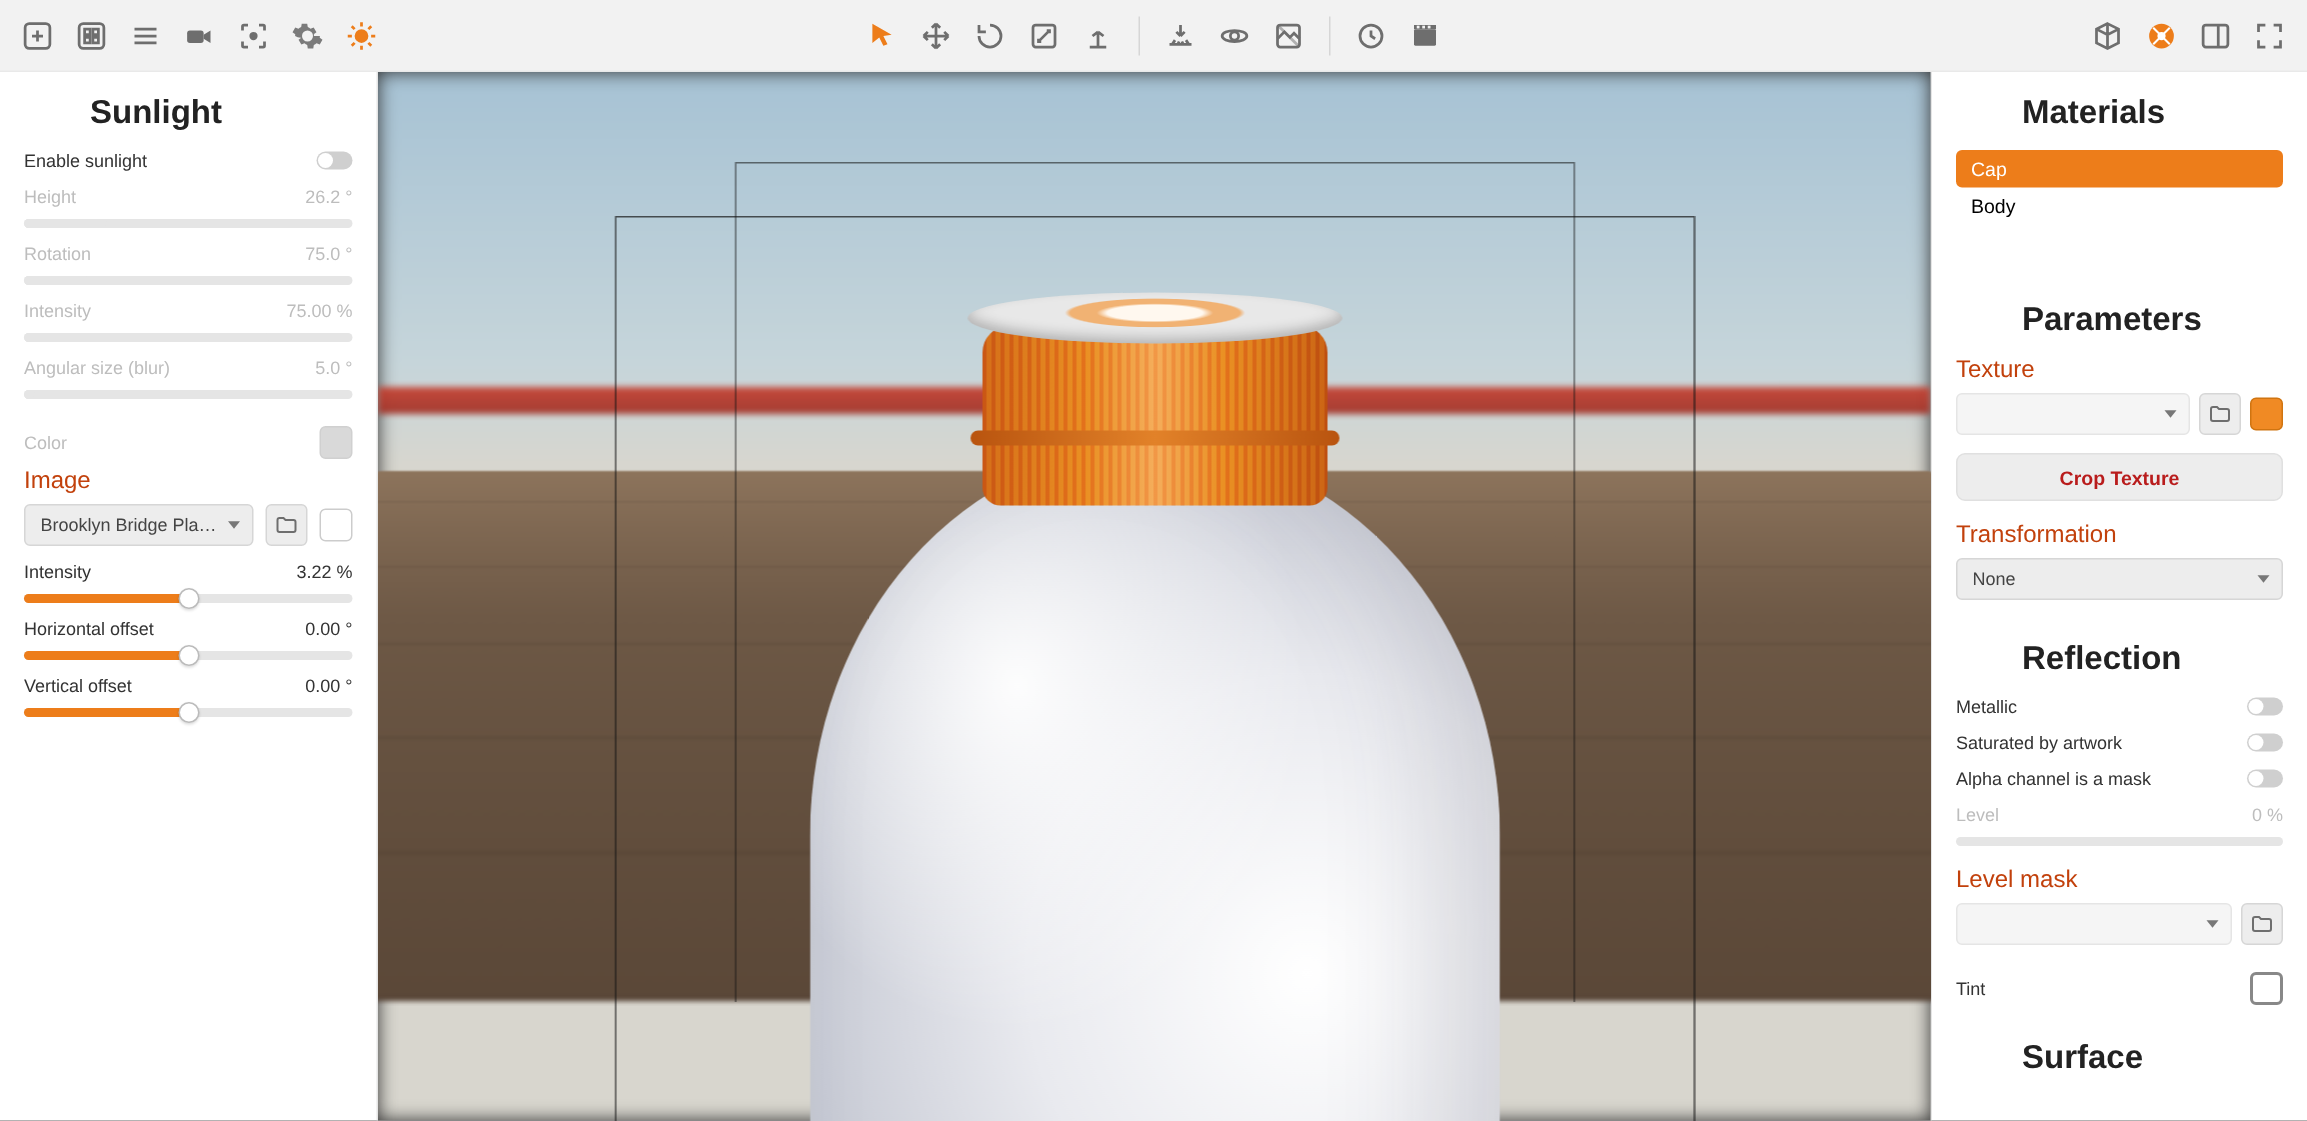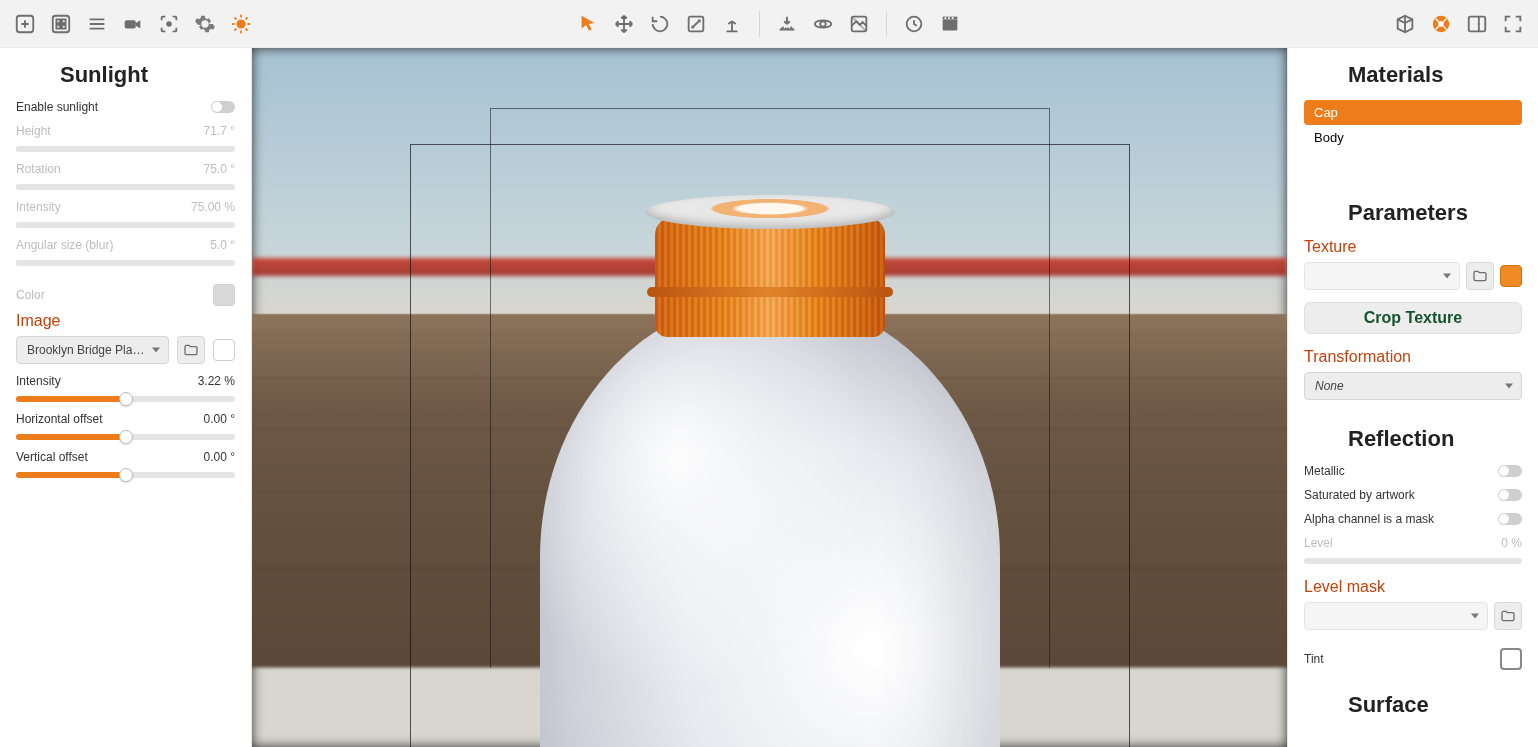--- a/index.html
+++ b/index.html
@@ -34,27 +34,27 @@
   .toggle { width:24px; height:12px; border-radius:10px; background:#cfcfcf; position:relative; cursor:pointer; }
   .toggle .dot { width:10px; height:10px; border-radius:50%; background:#fff; position:absolute; top:1px; left:1px; }
 
   .swatch { width:22px; height:22px; border-radius:4px; border:1px solid #d0d0d0; background:#e0e0e0; }
   .swatch.orange { background:#f08a24; border-color:#d07410; }
   .swatch.white { background:#fff; border-color:#ccc; }
   .swatch.grey { background:#d9d9d9; }
 
   .select { background:#ededed; border:1px solid #d6d6d6; border-radius:4px; height:28px; display:flex; align-items:center; padding:0 22px 0 10px; font-size:12px; color:#444; position:relative; overflow:hidden; text-overflow:ellipsis; white-space:nowrap; }
   .select::after { content:""; position:absolute; right:8px; top:50%; width:0; height:0; border-left:4px solid transparent; border-right:4px solid transparent; border-top:5px solid #777; transform:translateY(-50%); }
-  .select.full { width:100%;font-style:italic; }
+  .select.full { width:100%; }
   .select.disabled { background:#f5f5f5; color:#bbb; border-color:#e5e5e5; }
 
   .folder-btn { width:28px; height:28px; border-radius:4px; background:#ededed; border:1px solid #d6d6d6; display:flex; align-items:center; justify-content:center; color:#6e6e6e; }
   .folder-btn svg { width:16px; height:16px; }
 
-  .btn-wide { height:32px; background:#ededed; border:1px solid #e0e0e0; border-radius:6px; width:100%; display:flex; align-items:center; justify-content:center; font-size:16px; color:#14532d; font-weight:600; }
+  .btn-wide { height:32px; background:#ededed; border:1px solid #e0e0e0; border-radius:6px; width:100%; display:flex; align-items:center; justify-content:center; font-size:13px; color:#b91c1c; font-weight:600; }
 
   .mat-item { font-size:13px; padding:5px 10px; border-radius:4px; cursor:pointer; }
   .mat-item.selected { background:var(--accent); color:#fff; }
 
   .sub-label { font-size:16px; color:#c2410c; margin-top:14px; margin-bottom:6px; }
 
   
   .sky { position:absolute; inset:0; background:linear-gradient(#a6c2d4 0%, #c6d5da 28%, #d8d6ce 38%); filter:blur(6px); }
   .floor { position:absolute; left:0; right:0; bottom:0; height:62%; background:
      repeating-linear-gradient(0deg, rgba(0,0,0,.08) 0 2px, transparent 2px 78px),
@@ -229,21 +229,21 @@
     <h1 class="section">Sunlight</h1>
     <div class="row">
       <span class="label">Enable sunlight</span>
       <div class="toggle">
           <div class="dot"></div>
         </div>
     </div>
 
     <div class="row disabled">
         <span class="label">Height</span>
-        <span class="val">71.7 °</span>
+        <span class="val">26.2 °</span>
       </div>
     <div class="slider disabled">
         <div class="fill" style="width:25%"></div>
       </div>
 
     <div class="row disabled">
         <span class="label">Rotation</span>
         <span class="val">75.0 °</span>
       </div>
     <div class="slider disabled">

